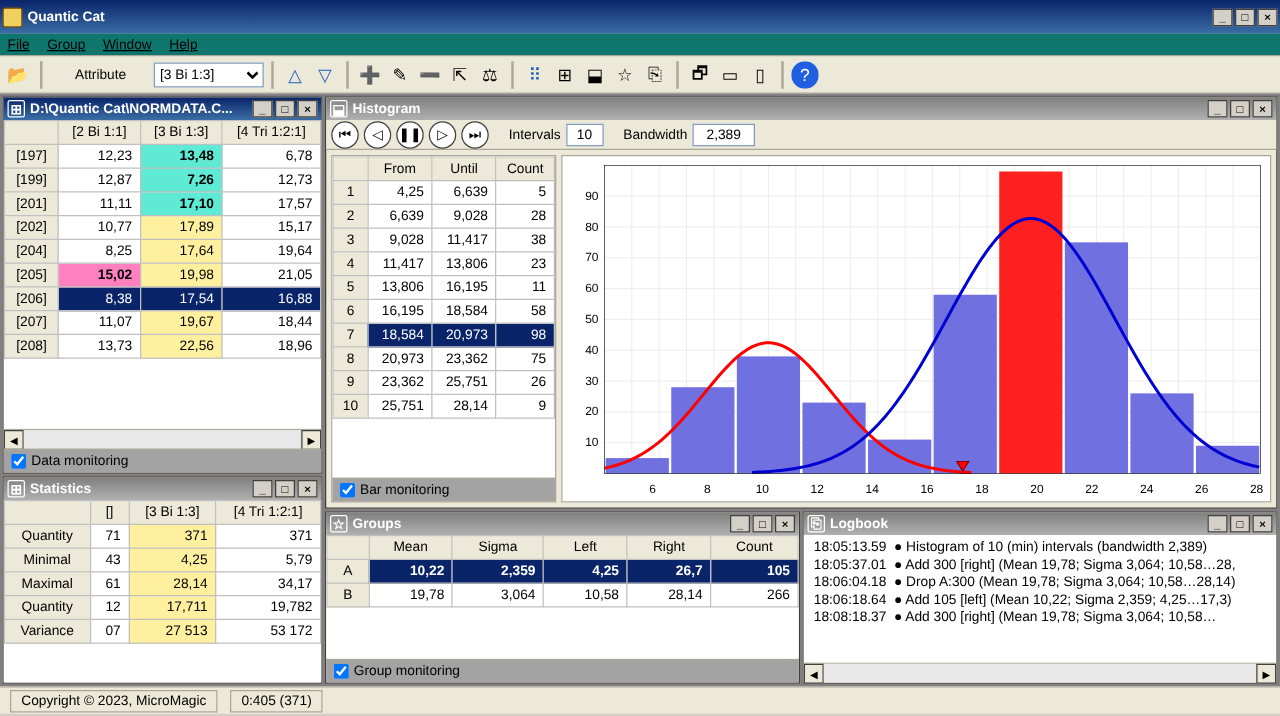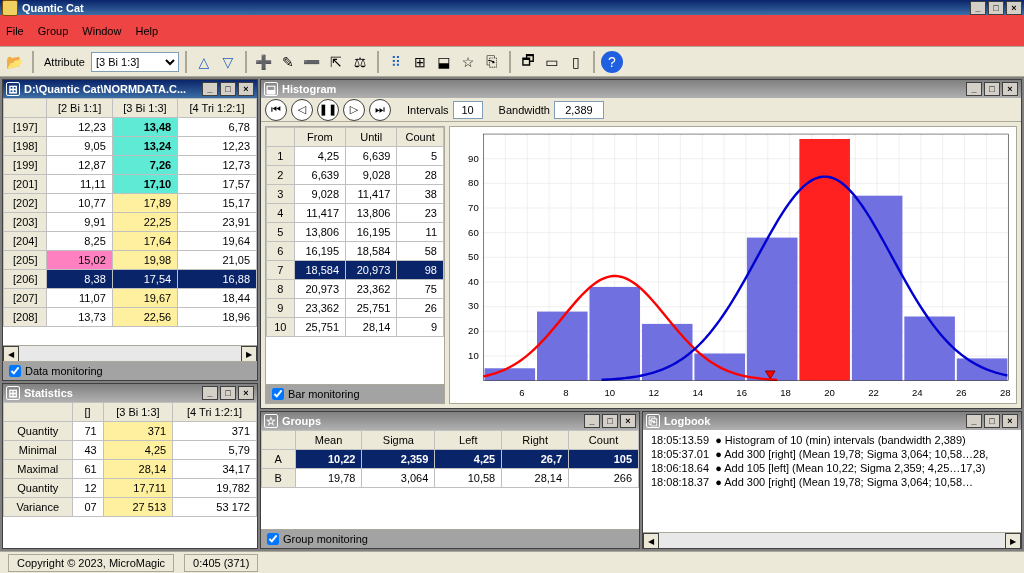--- a/index.html
+++ b/index.html
@@ -1,46 +1,46 @@
 <!DOCTYPE html>
 <html><head>
 <meta charset="utf-8">
 <style>
 * { margin:0; padding:0; box-sizing:border-box; }
 body { font-family: Tahoma, Verdana, sans-serif; font-size:11px; background:#d4d0c8; width:1024px; height:573px; overflow:hidden; color:#000; }
-.titlebar { height:15px; background:linear-gradient(#0a246a,#3b6ea5); color:#fff; display:flex; align-items:center; padding:0 2px; font-weight:bold; font-size:11px; }
+.titlebar { height:27px; background:linear-gradient(#0a246a,#3b6ea5); color:#fff; display:flex; align-items:center; padding:0 2px; font-weight:bold; font-size:11px; }
 .titlebar .cat { width:16px; height:16px; background:#f0d060; display:inline-block; margin-right:4px; border:1px solid #805000; border-radius:2px; }
 .titlebar .spacer { flex:1; }
 .sysbtns { display:flex; }
 .sysbtns div { width:16px; height:14px; background:#d4d0c8; border:1px solid #404040; margin-left:2px; display:flex; align-items:center; justify-content:center; font-size:9px; color:#000; }
-.menubar { height:32px; background:#ef4444; display:flex; align-items:center; padding:0 6px; gap:14px; border-bottom:1px solid #aca899; }
+.menubar { height:18px; background:#0f766e; display:flex; align-items:center; padding:0 6px; gap:14px; border-bottom:1px solid #aca899;text-decoration:underline; }
 .menubar span { cursor:default; }
 .toolbar { height:30px; background:#ece9d8; display:flex; align-items:center; padding:2px 4px; border-bottom:1px solid #aca899; gap:2px; }
 .tb-sep { width:2px; height:22px; background:#aca899; margin:0 4px; }
 .tb-btn { width:22px; height:22px; display:flex; align-items:center; justify-content:center; border:1px solid transparent; font-size:14px; }
-.tb-label { margin:0 4px; }
+.tb-label { margin:0 20px; }
 .tb-select { height:20px; width:88px; font-size:11px; background:#fff; border:1px solid #7f9db9; }
 .workspace { display:grid; grid-template-columns:256px 1fr; height:474px; background:#808080; gap:2px; padding:2px; }
 .leftcol { display:flex; flex-direction:column; gap:2px; }
 .panel { background:#ece9d8; border:1px solid #404040; display:flex; flex-direction:column; }
 .panel-title { height:18px; display:flex; align-items:center; padding:0 3px; font-weight:bold; font-size:11px; color:#fff; }
 .pt-active { background:linear-gradient(#0a246a,#3b6ea5); }
 .pt-inactive { background:linear-gradient(#808080,#b0b0b0); }
 .panel-title .icon { width:14px; height:14px; margin-right:4px; display:inline-flex; align-items:center; justify-content:center; font-size:11px; color:#fff; border:1px solid #fff; border-radius:2px; }
 .panel-title .spacer { flex:1; }
 .tablewrap { flex:1; overflow:hidden; background:#fff; position:relative; }
 table.grid { border-collapse:collapse; width:100%; font-size:11px;border-radius:28px; }
 table.grid th, table.grid td { border:1px solid #c0c0c0; padding:2px 6px; text-align:right; height:19px; }
 table.grid th { background:#ece9d8; font-weight:normal; text-align:center; }
 .row-h { background:#ece9d8; text-align:center !important; }
 .c-cyan { background:#5eead4; }
 .c-yellow { background:#fff0a0;margin-left:48px; }
 .c-sel { background:#0a246a; color:#fff; }
 .c-bold { font-weight:bold; }
-.c-hotpink { background:#ff80c0; }
+.c-hotpink { background:#ff80c0;font-weight:bold; }
 .scrollbar-h { height:16px; background:#ece9d8; border-top:1px solid #aca899; display:flex; }
 .scrollbar-h .sb-btn { width:16px; height:16px; background:#ece9d8; border:1px solid #404040; font-size:8px; display:flex; align-items:center; justify-content:center; }
 .scrollbar-h .sb-track { flex:1; background:#e8e8e8; }
 .chklabel { display:flex; align-items:center; gap:4px; padding:3px 6px; background:#a3a3a3; border-top:1px solid #aca899; }
 .chklabel input { width:12px; height:12px; }
 .rightcol { display:flex; flex-direction:column; gap:2px; }
 .hist-controls { height:24px; display:flex; align-items:center; gap:4px; padding:2px 4px; background:#ece9d8; border-bottom:1px solid #aca899; }
 .navbtn { width:22px; height:22px; border:1px solid #404040; border-radius:11px; background:#fff; display:flex; align-items:center; justify-content:center; font-size:11px; }
 .hc-input { width:50px; height:18px; border:1px solid #7f9db9; background:#fff; text-align:center; font-size:11px; padding:1px; }
 .hist-body { display:flex; flex:1; gap:4px; padding:4px; }
@@ -133,48 +133,36 @@
                 <th>[3 Bi 1:3]</th>
                 <th>[4 Tri 1:2:1]</th>
               </tr>
               <tr>
                 <td class="row-h">[197]</td>
                 <td class="">12,23</td>
                 <td class="c-cyan c-bold">13,48</td>
                 <td class="">6,78</td>
               </tr>
               <tr>
-                <td class="row-h">[198]</td>
-                <td class="">9,05</td>
-                <td class="c-cyan c-bold">13,24</td>
-                <td class="">12,23</td>
-              </tr>
-              <tr>
                 <td class="row-h">[199]</td>
                 <td class="">12,87</td>
                 <td class="c-cyan c-bold">7,26</td>
                 <td class="">12,73</td>
               </tr>
               <tr>
                 <td class="row-h">[201]</td>
                 <td class="">11,11</td>
                 <td class="c-cyan c-bold">17,10</td>
                 <td class="">17,57</td>
               </tr>
               <tr>
                 <td class="row-h">[202]</td>
                 <td class="">10,77</td>
                 <td class="c-yellow">17,89</td>
                 <td class="">15,17</td>
-              </tr>
-              <tr>
-                <td class="row-h">[203]</td>
-                <td class="">9,91</td>
-                <td class="c-yellow">22,25</td>
-                <td class="">23,91</td>
               </tr>
               <tr>
                 <td class="row-h">[204]</td>
                 <td class="">8,25</td>
                 <td class="c-yellow">17,64</td>
                 <td class="">19,64</td>
               </tr>
               <tr>
                 <td class="row-h">[205]</td>
                 <td class="c-hotpink">15,02</td>
@@ -511,20 +499,24 @@
         <div class="tablewrap" style="padding:3px 4px; background:#fff" id="logbook-body">
             <div class="log-entry">
               <span class="log-time">18:05:13.59</span>
               <span class="log-msg">Histogram of 10 (min) intervals (bandwidth 2,389)</span>
             </div>
             <div class="log-entry">
               <span class="log-time">18:05:37.01</span>
               <span class="log-msg">Add 300 [right] (Mean 19,78; Sigma 3,064; 10,58…28,</span>
             </div>
             <div class="log-entry">
+              <span class="log-time">18:06:04.18</span>
+              <span class="log-msg">Drop A:300 (Mean 19,78; Sigma 3,064; 10,58…28,14)</span>
+            </div>
+            <div class="log-entry">
               <span class="log-time">18:06:18.64</span>
               <span class="log-msg">Add 105 [left] (Mean 10,22; Sigma 2,359; 4,25…17,3)</span>
             </div>
             <div class="log-entry">
               <span class="log-time">18:08:18.37</span>
               <span class="log-msg">Add 300 [right] (Mean 19,78; Sigma 3,064; 10,58…</span>
             </div>
           </div>
         <div class="scrollbar-h">
             <div class="sb-btn">◀</div>

